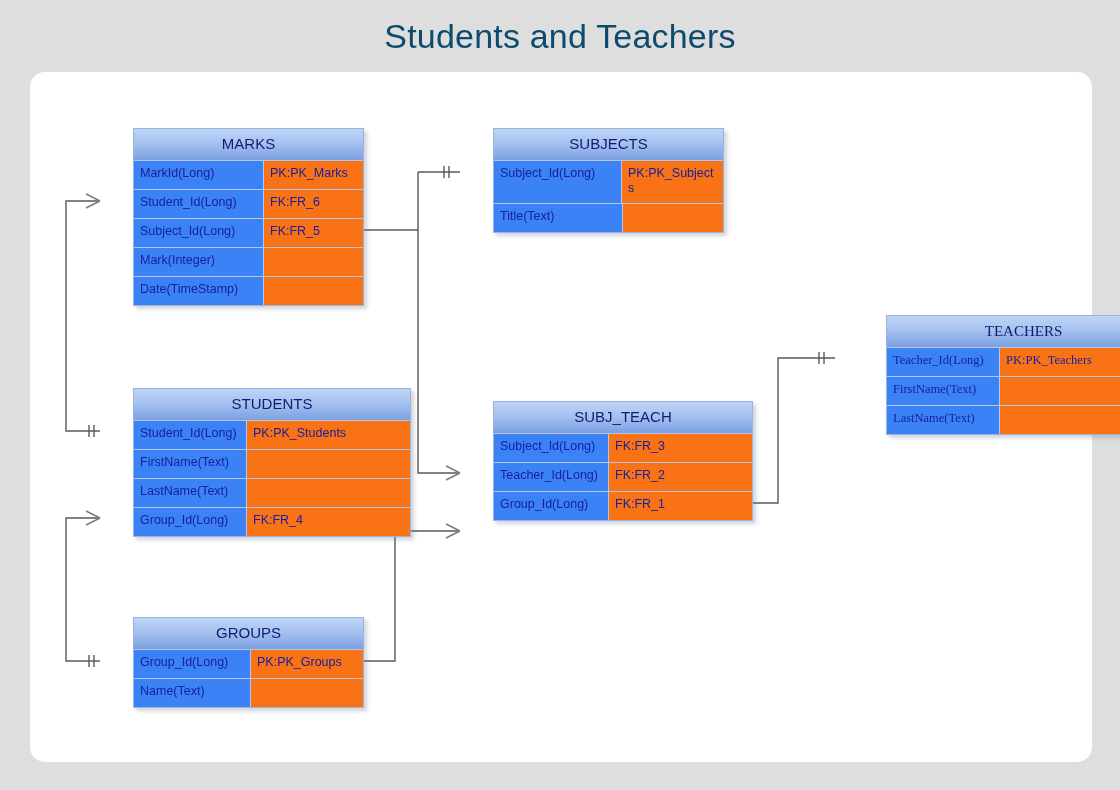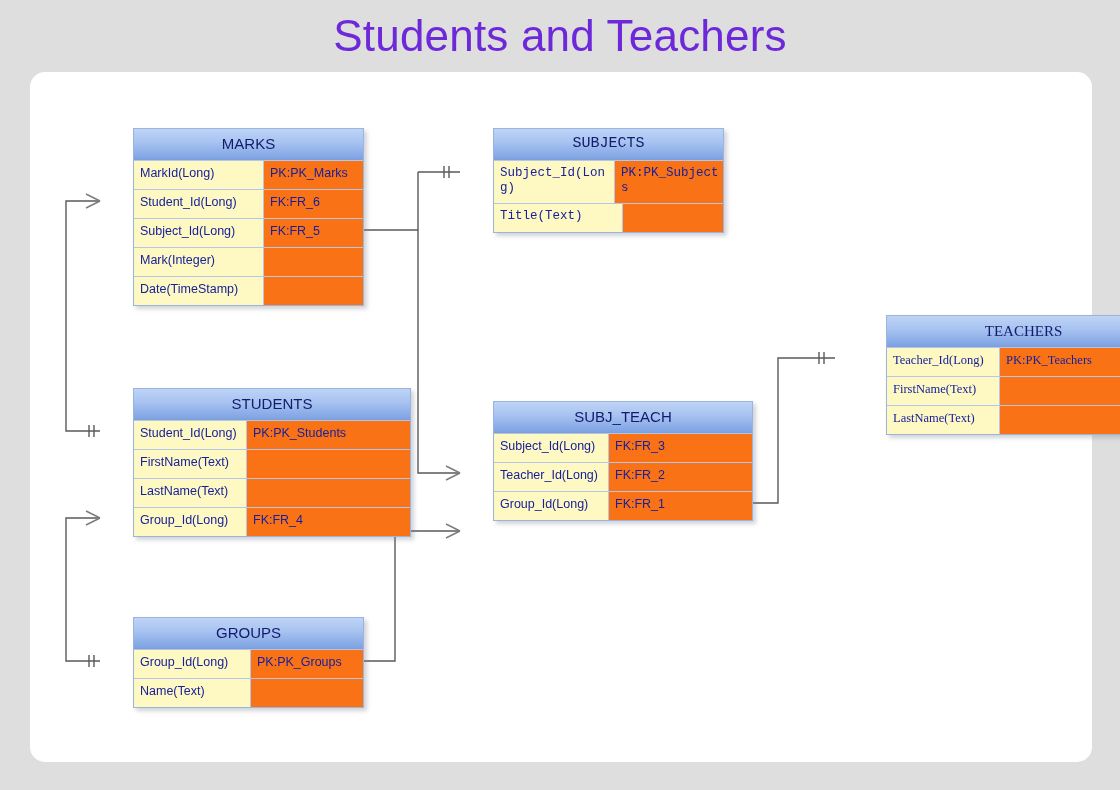--- a/index.html
+++ b/index.html
@@ -14,23 +14,23 @@
     overflow: hidden;
     position: relative;
   }
 
   #diagram-title {
     position: absolute;
     left: 0;
     top: 14px;
     width: 1120px;
     text-align: center;
-    font-size: 44px;
+    font-size: 34px;
     font-weight: 300;
-    color: #6d28d9;
+    color: #0c4a6e;
     letter-spacing: 0.2px;
     line-height: 44px;
     white-space: nowrap;
   }
 
   #canvas-card {
     position: absolute;
     left: 30px;
     top: 72px;
     width: 1062px;
@@ -82,32 +82,32 @@
   .cell-key {
     box-sizing: border-box;
     padding: 5px 4px 5px 6px;
     color: #18209c;
     line-height: 15px;
     overflow-wrap: break-word;
     word-break: break-word;
   }
   .cell-name {
     border-right: 1px solid #b6c6e8;
-    background: #fef9c3;
+    background: #3b82f6;
   }
   .cell-key {
     flex: 1 1 auto;
     background: #f97316;
   }
   .entity-row.tall { min-height: 42px; }
 
   
   #entity-marks      { left: 100px; top: 128px;  width: 231px; }
   #entity-marks      .cell-name { width: 130px; }
-  #entity-subjects   { left: 460px; top: 128px;  width: 231px; font-family: Liberation Mono, monospace; }
+  #entity-subjects   { left: 460px; top: 128px;  width: 231px; }
   #entity-subjects   .cell-name { width: 129px; }
   #entity-students   { left: 100px; top: 388px;  width: 278px; }
   #entity-students   .cell-name { width: 113px; }
   #entity-subjteach  { left: 460px; top: 401px;  width: 260px; }
   #entity-subjteach  .cell-name { width: 115px; }
   #entity-teachers   { left: 853px; top: 315px;  width: 275px; font-family: Liberation Serif, serif; }
   #entity-teachers   .cell-name { width: 113px; }
   #entity-groups     { left: 100px; top: 617px;  width: 231px; }
   #entity-groups     .cell-name { width: 117px; }
 </style>

